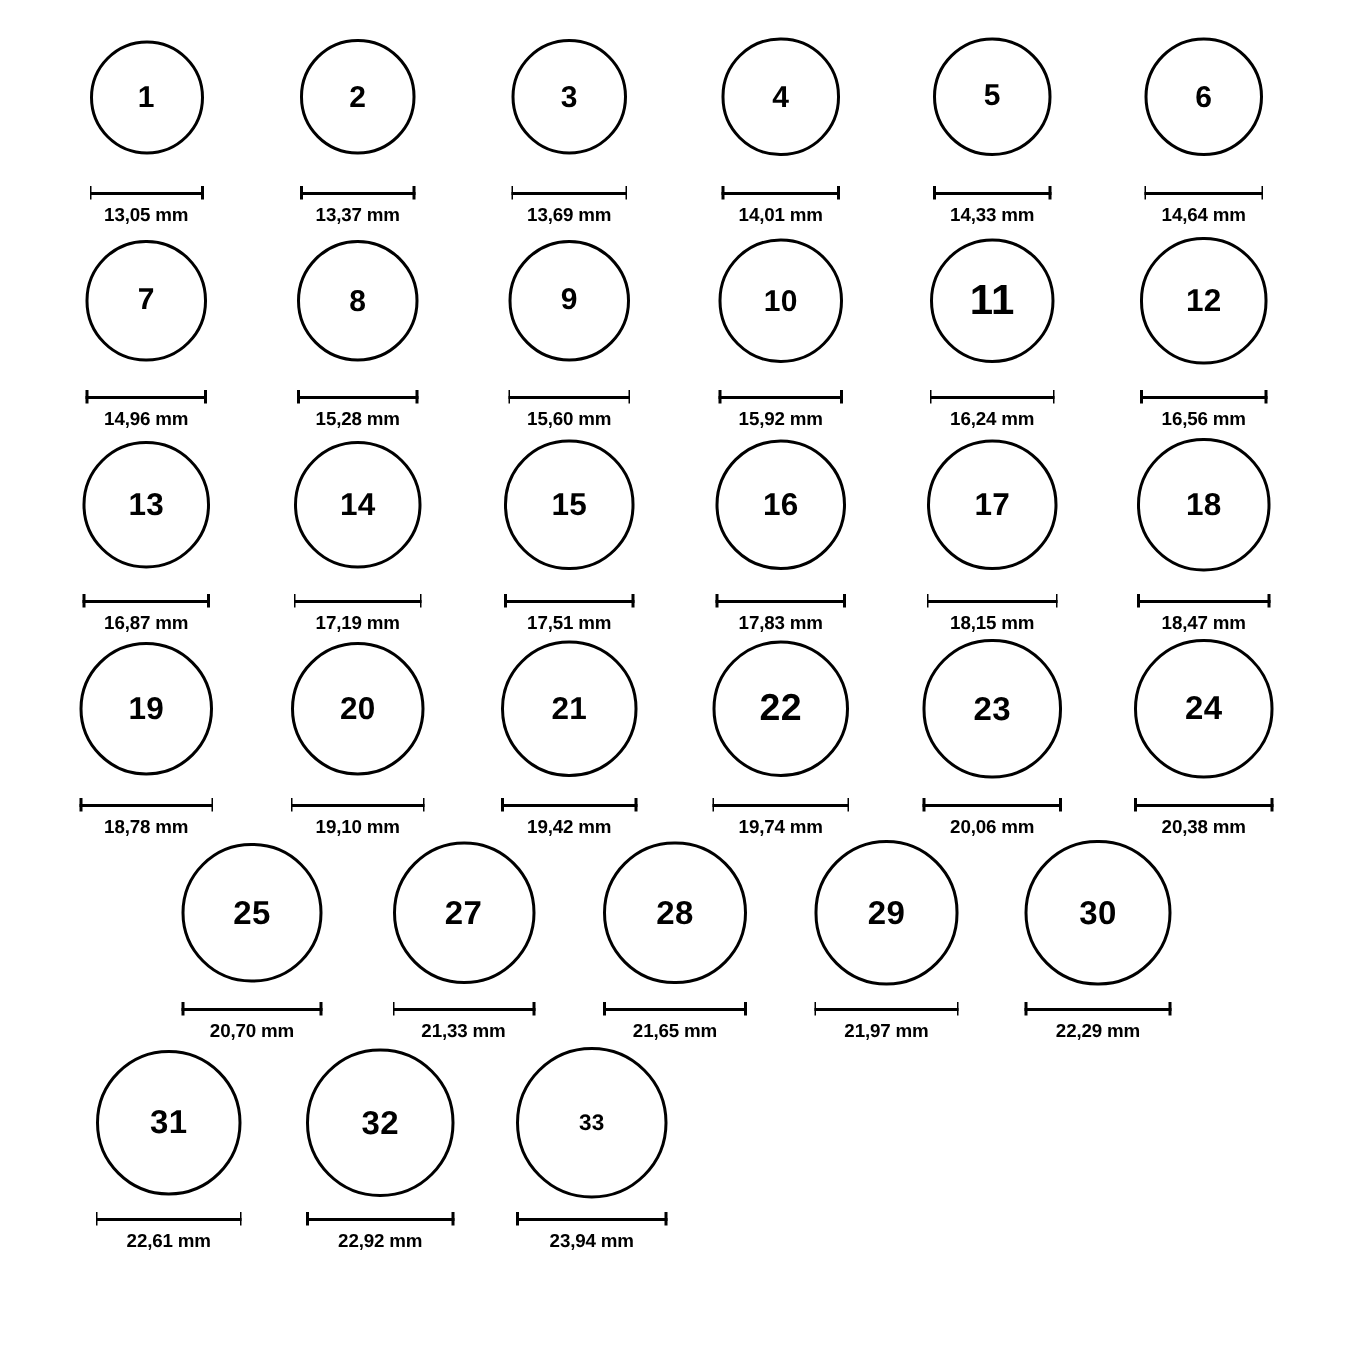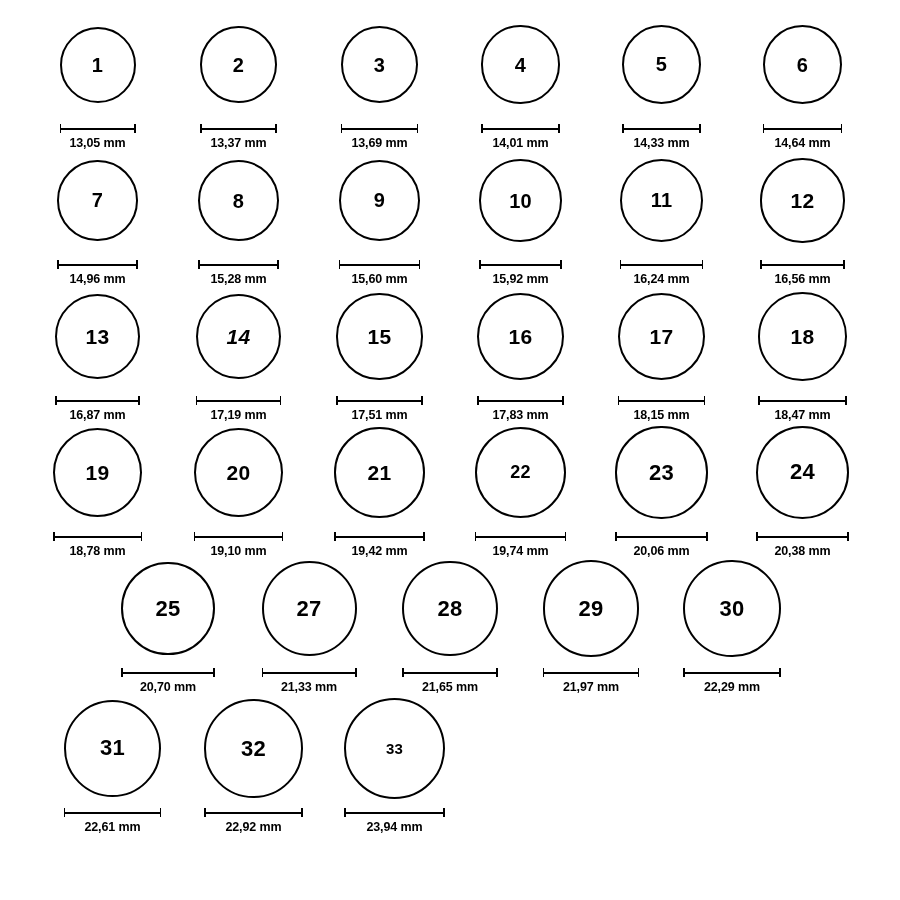--- a/index.html
+++ b/index.html
@@ -218,21 +218,21 @@
         <div class="measure" style="width: 82.6px;">
           <div class="bar"></div>
           <div class="tick left"></div>
           <div class="tick right"></div>
         </div>
         <div class="size-text">15,92 mm</div>
       </div>
       <div class="cell">
         <div class="ring-wrap" style="height: 105px;">
           <div class="ring" style="width: 83.3px; height: 83.3px;">
-            <span class="ring-label" style="font-size: 20px;">11</span>
+            <span class="ring-label" style="font-size: 28px;">11</span>
           </div>
         </div>
         <div class="measure" style="width: 83.3px;">
           <div class="bar"></div>
           <div class="tick left"></div>
           <div class="tick right"></div>
         </div>
         <div class="size-text">16,24 mm</div>
       </div>
       <div class="cell">
@@ -257,21 +257,21 @@
           </div>
         </div>
         <div class="measure" style="width: 84.8px;">
           <div class="bar"></div>
           <div class="tick left"></div>
           <div class="tick right"></div>
         </div>
         <div class="size-text">16,87 mm</div>
       </div>
       <div class="cell">
-        <div class="ring-wrap" style="height: 105px; font-style: italic;">
+        <div class="ring-wrap" style="height: 105px;">
           <div class="ring" style="width: 85.5px; height: 85.5px;">
             <span class="ring-label" style="font-size: 21px;">14</span>
           </div>
         </div>
         <div class="measure" style="width: 85.5px;">
           <div class="bar"></div>
           <div class="tick left"></div>
           <div class="tick right"></div>
         </div>
         <div class="size-text">17,19 mm</div>
@@ -365,21 +365,21 @@
         <div class="measure" style="width: 90.6px;">
           <div class="bar"></div>
           <div class="tick left"></div>
           <div class="tick right"></div>
         </div>
         <div class="size-text">19,42 mm</div>
       </div>
       <div class="cell">
         <div class="ring-wrap" style="height: 105px;">
           <div class="ring" style="width: 91.4px; height: 91.4px;">
-            <span class="ring-label" style="font-size: 18px;">22</span>
+            <span class="ring-label" style="font-size: 25px;">22</span>
           </div>
         </div>
         <div class="measure" style="width: 91.4px;">
           <div class="bar"></div>
           <div class="tick left"></div>
           <div class="tick right"></div>
         </div>
         <div class="size-text">19,74 mm</div>
       </div>
       <div class="cell">

